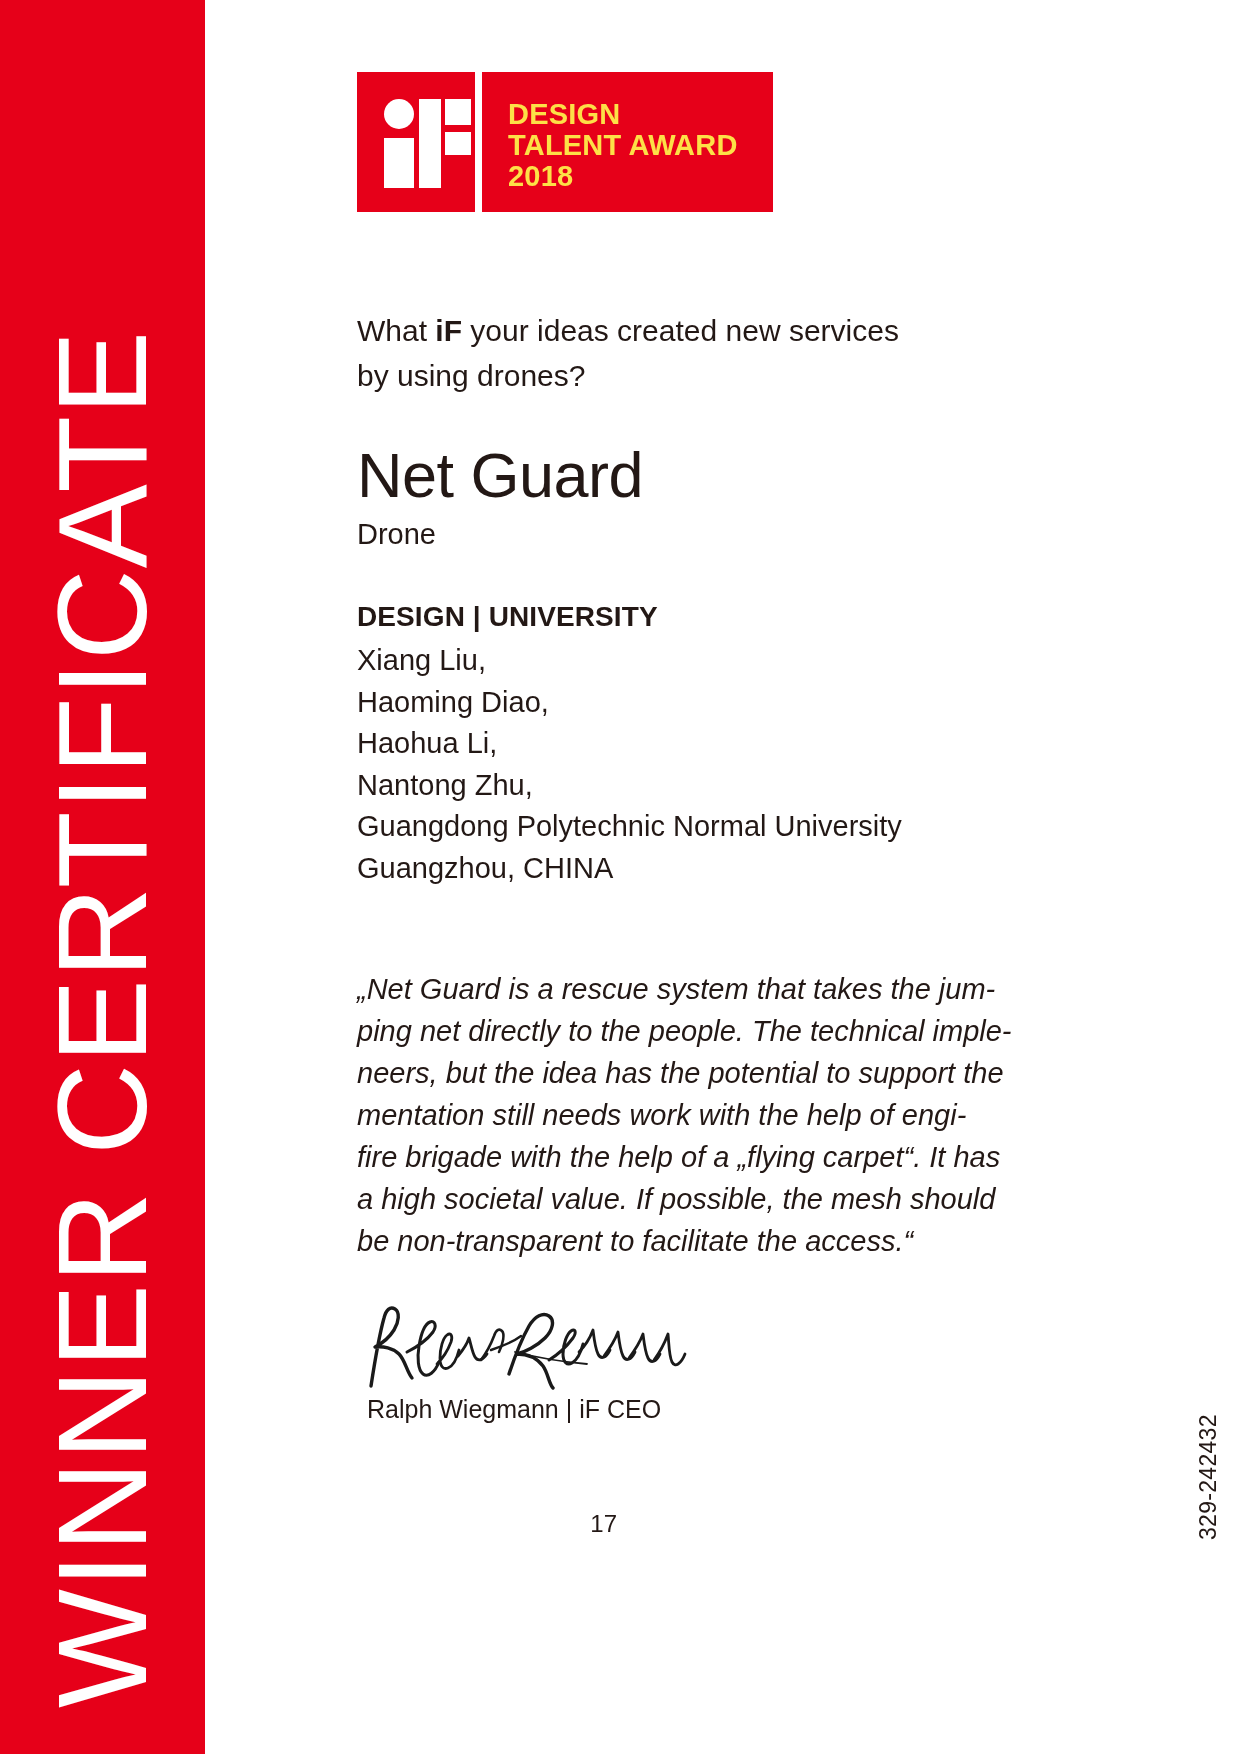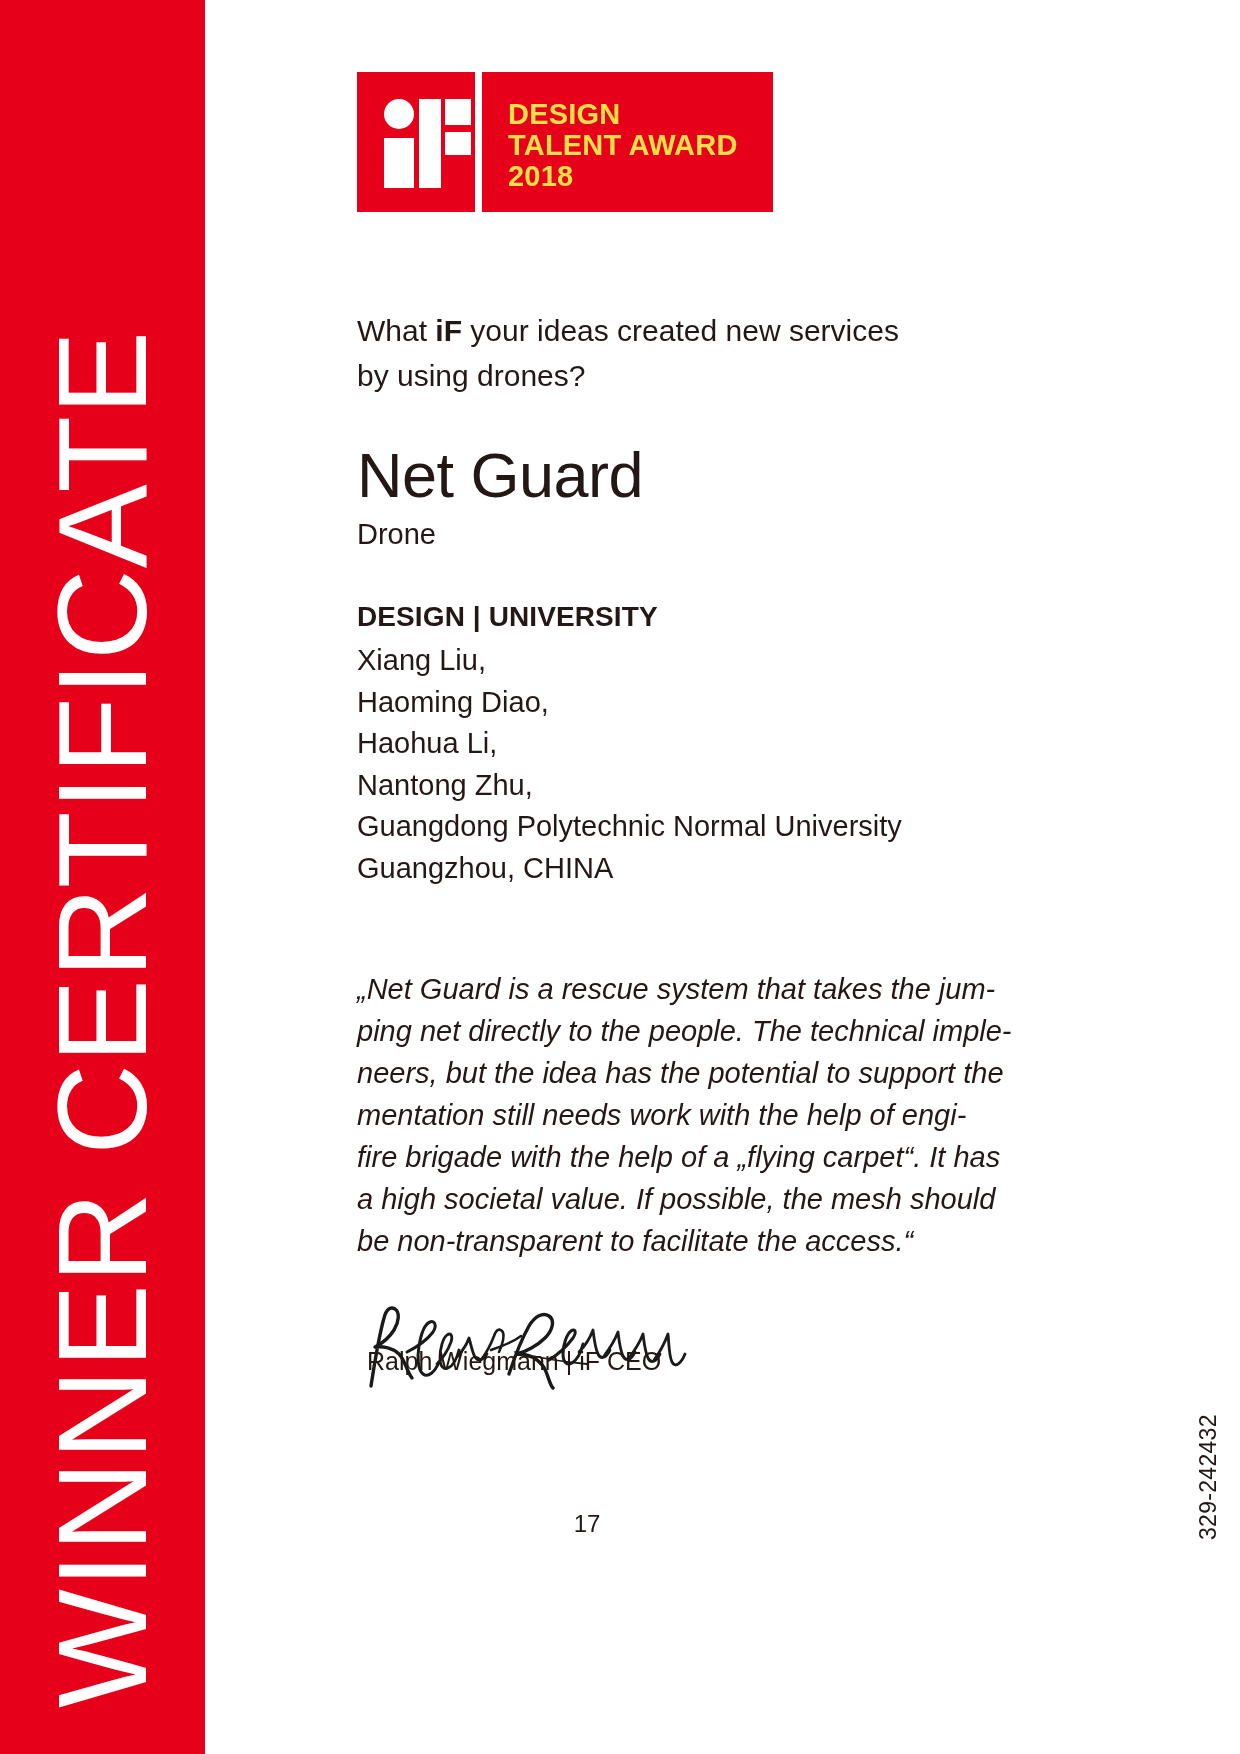--- a/index.html
+++ b/index.html
@@ -128,28 +128,28 @@
     font-size:29px; line-height:42px;
     font-style:italic;
     font-weight:400;
   }
   #jury-text .jline { display:block; white-space:nowrap; }
 
   
   #signature { position:absolute; left:6px; top:1300px; width:330px; height:100px; }
   #signature svg { display:block; }
   #signatory {
-    position:absolute; left:10px; top:1344px;
+    position:absolute; left:10px; top:1392px;
     font-size:25px; line-height:34px; font-weight:400;
   }
 
   
   #page-number {
     position:absolute; left:200px; top:1510px;
-    width:60px; text-align:center;
+    width:60px; text-align:right;
     font-size:24px; font-weight:400;
   }
 
   
   #certificate-id {
     position:absolute;
     right:18px; top:1350px;
     width:28px; height:190px;
   }
   #certificate-id span {

